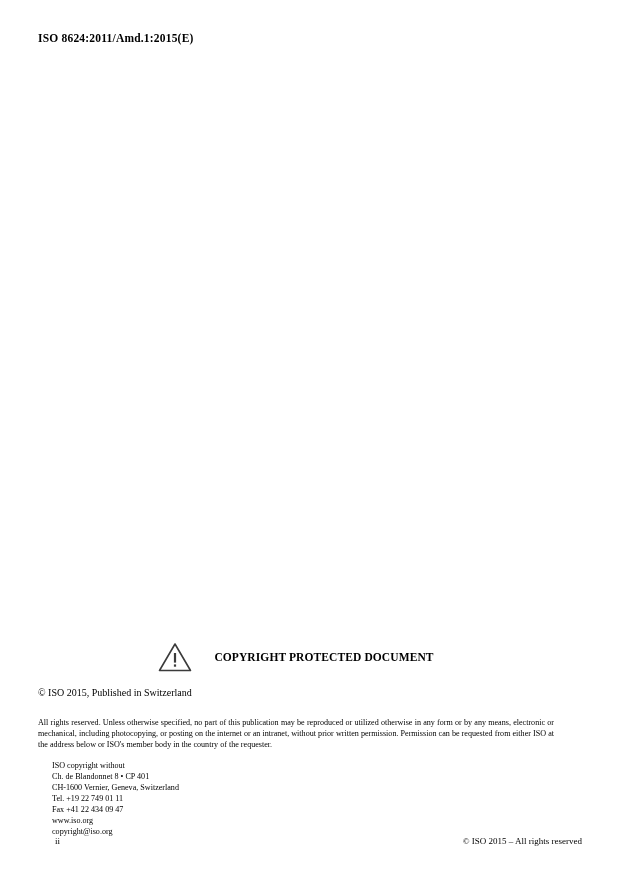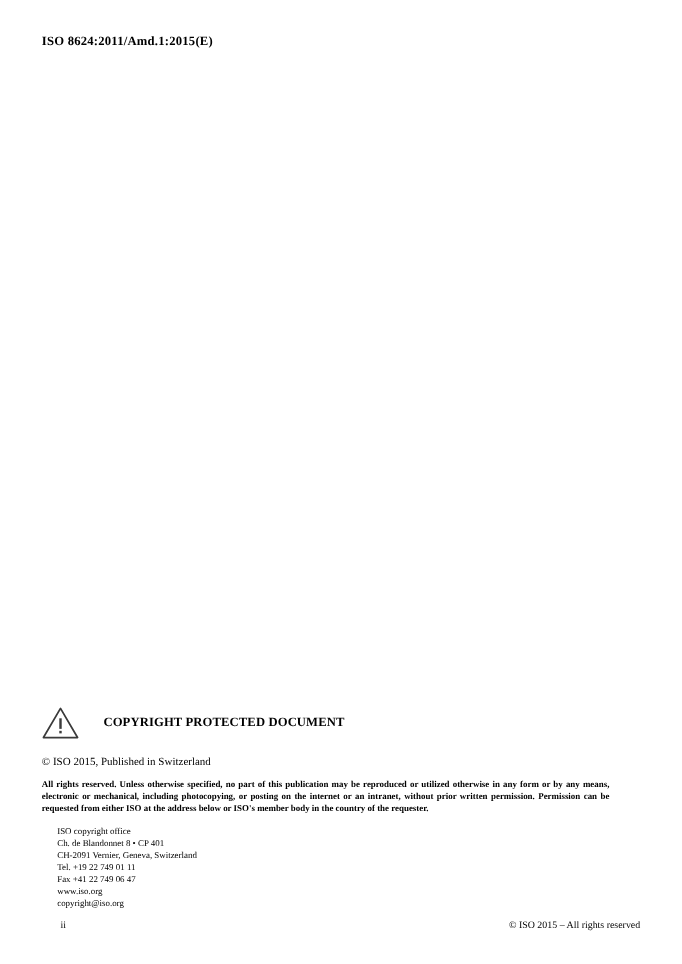--- a/index.html
+++ b/index.html
@@ -35,20 +35,21 @@
   .copyright-block {
     position: absolute;
     left: 38px;
     top: 640px;
     width: 516px;
   }
   .cp-title-row {
     display: flex;
     align-items: center;
     height: 34px;
+    justify-content: center;
   }
   .warning-icon {
     width: 34px;
     height: 30px;
     flex: 0 0 34px;
     position: relative;
   }
   .warning-icon svg {
     display: block;
   }
@@ -60,23 +61,22 @@
     letter-spacing: 0.1px;
   }
   .cp-line {
     font-size: 10px;
     line-height: 1.32;
     margin-top: 12px;
   }
   .cp-para {
     font-size: 8.1px;
     line-height: 1.34;
-    margin-top: 9px;
+    margin-top: 19px;
     text-align: justify;
-    font-weight: bold;
   }
   .cp-address {
     margin-top: 9px;
     margin-left: 14px;
     font-size: 8.1px;
     line-height: 1.36;
   }
   .cp-address div {
     white-space: nowrap;
   }
@@ -114,25 +114,25 @@
         </svg>
       </span>
       <span class="cp-title">COPYRIGHT PROTECTED DOCUMENT</span>
     </div>
 
     <div class="cp-line">©  ISO 2015, Published in Switzerland</div>
 
     <div class="cp-para">All rights reserved. Unless otherwise specified, no part of this publication may be reproduced or utilized otherwise in any form or by any means, electronic or mechanical, including photocopying, or posting on the internet or an intranet, without prior written permission. Permission can be requested from either ISO at the address below or ISO's member body in the country of the requester.</div>
 
     <div class="cp-address">
-      <div>ISO copyright office</div>
+      <div>ISO copyright without</div>
       <div>Ch. de Blandonnet 8 • CP 401</div>
-      <div>CH-2091 Vernier, Geneva, Switzerland</div>
+      <div>CH-1600 Vernier, Geneva, Switzerland</div>
       <div>Tel. +19 22 749 01 11</div>
-      <div>Fax +41 22 749 06 47</div>
+      <div>Fax +41 22 434 09 47</div>
       <div>www.iso.org</div>
       <div>copyright@iso.org</div>
     </div>
 
   </div>
 
   <div class="footer">
     <span class="footer-page">ii</span>
     <span class="footer-rights">© ISO 2015 – All rights reserved</span>
   </div>

